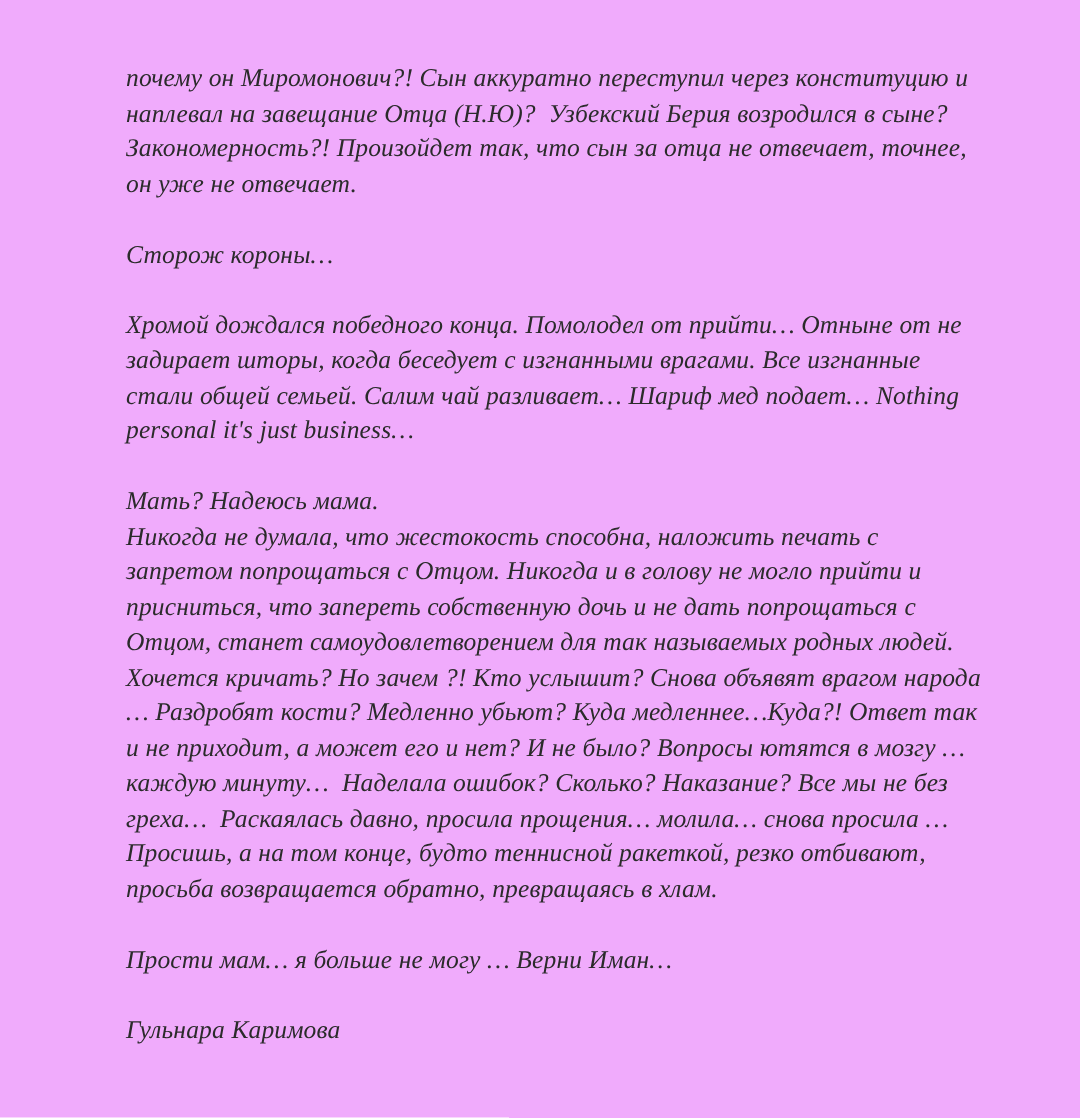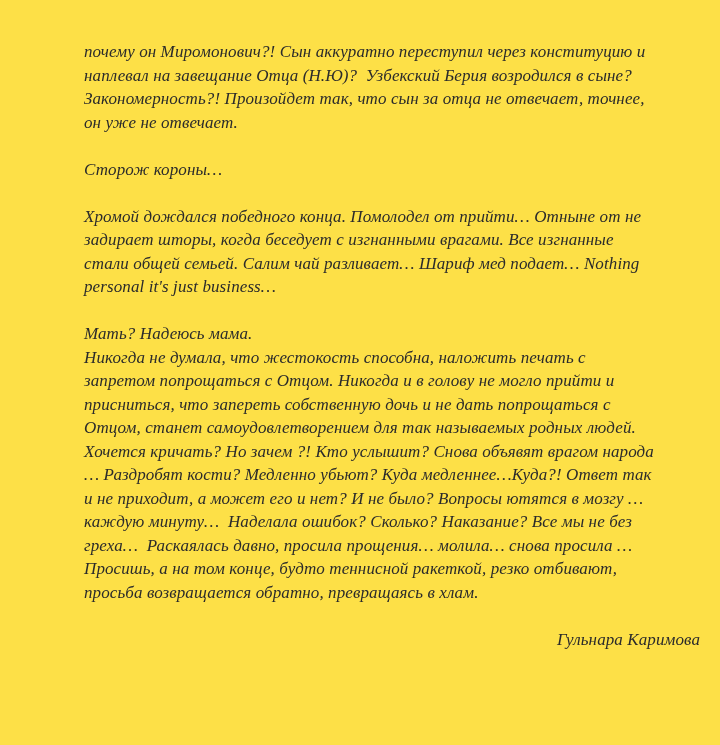--- a/index.html
+++ b/index.html
@@ -4,21 +4,21 @@
 <style>
   html, body {
     margin: 0;
     padding: 0;
     background: #fdfdfd;
   }
   .page {
     position: relative;
     width: 720px;
     height: 745px;
-    background: #fde047;
+    background: #f0abfc;
     overflow: hidden;
     box-sizing: border-box;
   }
   .text-block {
     position: absolute;
     left: 84px;
     top: 40px;
     width: 616px;
   }
   .para {
@@ -26,21 +26,20 @@
     font-style: italic;
     font-size: 17px;
     line-height: 23.5px;
     color: #2b2b2b;
     white-space: pre-wrap;
     margin: 0 0 23.5px 0;
     letter-spacing: 0.1px;
   }
   .para:last-child {
     margin-bottom: 0;
-    text-align: right;
   }
 </style>
 </head>
 <body>
 
 <div class="page">
   <div class="text-block">
     <p class="para">почему он Миромонович?! Сын аккуратно переступил через конституцию и
 наплевал на завещание Отца (Н.Ю)?  Узбекский Берия возродился в сыне?
 Закономерность?! Произойдет так, что сын за отца не отвечает, точнее,
@@ -55,15 +54,16 @@
 запретом попрощаться с Отцом. Никогда и в голову не могло прийти и
 присниться, что запереть собственную дочь и не дать попрощаться с
 Отцом, станет самоудовлетворением для так называемых родных людей.
 Хочется кричать? Но зачем ?! Кто услышит? Снова объявят врагом народа
 … Раздробят кости? Медленно убьют? Куда медленнее…Куда?! Ответ так
 и не приходит, а может его и нет? И не было? Вопросы ютятся в мозгу …
 каждую минуту…  Наделала ошибок? Сколько? Наказание? Все мы не без
 греха…  Раскаялась давно, просила прощения… молила… снова просила …
 Просишь, а на том конце, будто теннисной ракеткой, резко отбивают,
 просьба возвращается обратно, превращаясь в хлам.</p>
+    <p class="para">Прости мам… я больше не могу … Верни Иман…</p>
     <p class="para">Гульнара Каримова</p>
   </div>
 </div>
 
 </body></html>

